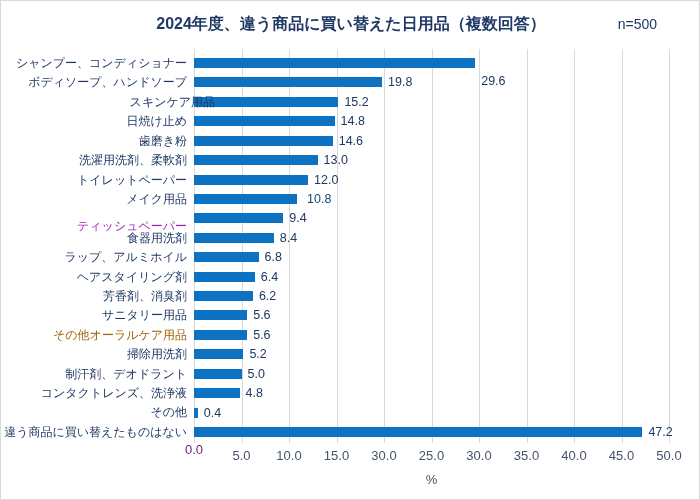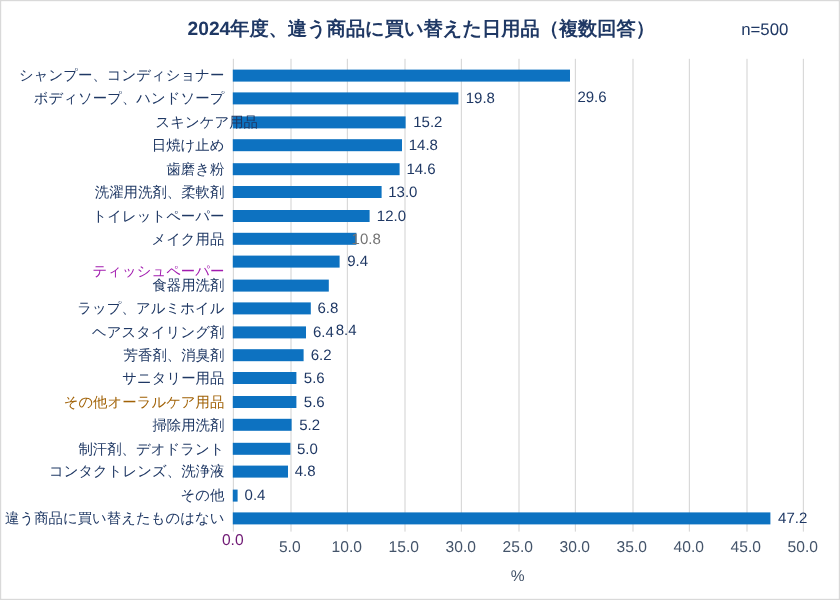--- a/index.html
+++ b/index.html
@@ -137,34 +137,34 @@
         <div class="cat-label" style="top: 217px; color: #a21caf;">ティッシュペーパー</div>
         <div class="cat-label" style="top: 228.78px; color: rgb(31, 56, 100);">食器用洗剤</div>
         <div class="cat-label" style="top: 248.2px; color: rgb(31, 56, 100);">ラップ、アルミホイル</div>
         <div class="cat-label" style="top: 267.62px; color: rgb(31, 56, 100);">ヘアスタイリング剤</div>
         <div class="cat-label" style="top: 287.04px; color: rgb(31, 56, 100);">芳香剤、消臭剤</div>
         <div class="cat-label" style="top: 306.46px; color: rgb(31, 56, 100);">サニタリー用品</div>
         <div class="cat-label" style="top: 325.88px; color: #a16207;">その他オーラルケア用品</div>
         <div class="cat-label" style="top: 345.3px; color: rgb(31, 56, 100);">掃除用洗剤</div>
         <div class="cat-label" style="top: 364.72px; color: rgb(31, 56, 100);">制汗剤、デオドラント</div>
         <div class="cat-label" style="top: 384.14px; color: rgb(31, 56, 100);">コンタクトレンズ、洗浄液</div>
-        <div class="cat-label" style="top: 403.56px; color: rgb(31, 56, 100);">その他</div>
+        <div class="cat-label" style="top: 403.56px; color: rgb(31, 56, 100); font-family: Liberation Mono, monospace;">その他</div>
         <div class="cat-label" style="top: 422.98px; color: rgb(31, 56, 100);">違う商品に買い替えたものはない</div>
       </div>
     <div id="val-labels">
         <div class="val-label" style="left: 480.2px; top: 72px; color: rgb(31, 56, 100);">29.6</div>
         <div class="val-label" style="left: 387.1px; top: 73.42px; color: rgb(31, 56, 100);">19.8</div>
         <div class="val-label" style="left: 343.4px; top: 92.84px; color: rgb(31, 56, 100);">15.2</div>
         <div class="val-label" style="left: 339.6px; top: 112.26px; color: rgb(31, 56, 100);">14.8</div>
         <div class="val-label" style="left: 337.7px; top: 131.68px; color: rgb(31, 56, 100);">14.6</div>
         <div class="val-label" style="left: 322.5px; top: 151.1px; color: rgb(31, 56, 100);">13.0</div>
         <div class="val-label" style="left: 313px; top: 170.52px; color: rgb(31, 56, 100);">12.0</div>
-        <div class="val-label" style="left: 292px; top: 189.94px; color: #737373;">10.8</div>
+        <div class="val-label" style="left: 306px; top: 189.94px; color: #0c4a6e;">10.8</div>
         <div class="val-label" style="left: 288.3px; top: 209.36px; color: rgb(31, 56, 100);">9.4</div>
-        <div class="val-label" style="left: 278.8px; top: 228.78px; color: rgb(31, 56, 100); margin-top: 37px;">8.4</div>
+        <div class="val-label" style="left: 278.8px; top: 228.78px; color: rgb(31, 56, 100);">8.4</div>
         <div class="val-label" style="left: 263.6px; top: 248.2px; color: rgb(31, 56, 100);">6.8</div>
         <div class="val-label" style="left: 259.8px; top: 267.62px; color: rgb(31, 56, 100);">6.4</div>
         <div class="val-label" style="left: 257.9px; top: 287.04px; color: rgb(31, 56, 100);">6.2</div>
         <div class="val-label" style="left: 252.2px; top: 306.46px; color: rgb(31, 56, 100);">5.6</div>
         <div class="val-label" style="left: 252.2px; top: 325.88px; color: rgb(31, 56, 100);">5.6</div>
         <div class="val-label" style="left: 248.4px; top: 345.3px; color: rgb(31, 56, 100);">5.2</div>
         <div class="val-label" style="left: 246.5px; top: 364.72px; color: rgb(31, 56, 100);">5.0</div>
         <div class="val-label" style="left: 244.6px; top: 384.14px; color: rgb(31, 56, 100);">4.8</div>
         <div class="val-label" style="left: 202.8px; top: 403.56px; color: rgb(31, 56, 100);">0.4</div>
         <div class="val-label" style="left: 647.4px; top: 422.98px; color: rgb(31, 56, 100);">47.2</div>

